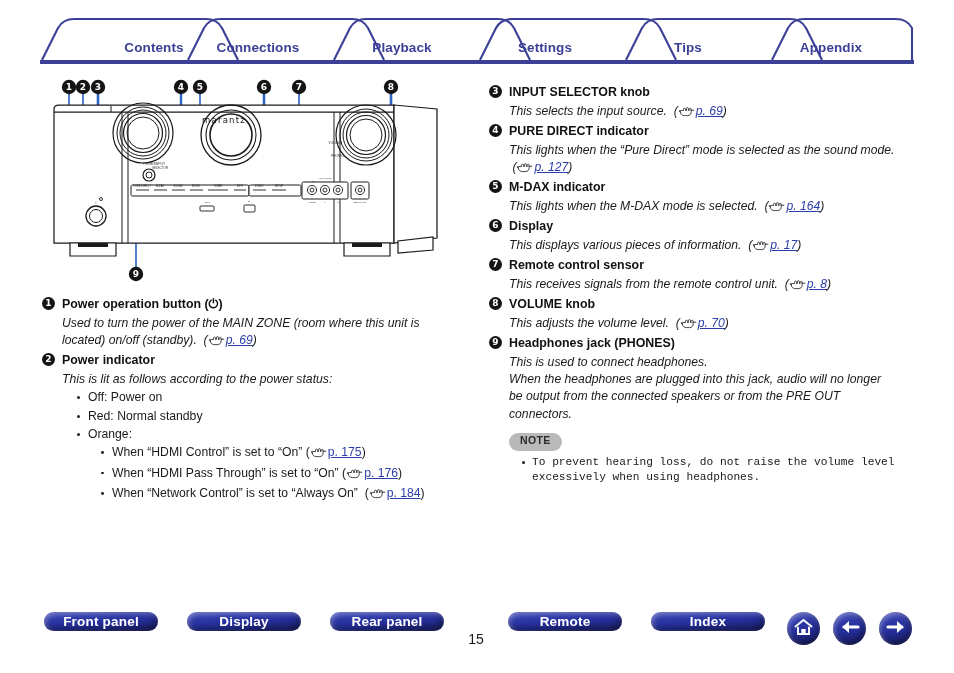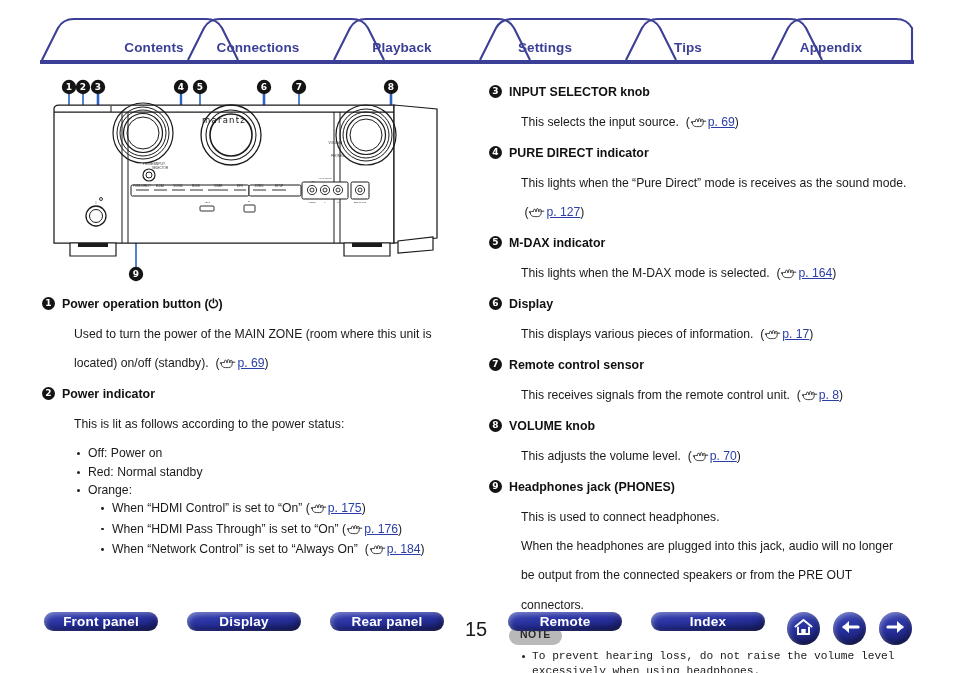--- a/index.html
+++ b/index.html
@@ -76,21 +76,21 @@
     font-size: 9px;
     font-weight: bold;
     line-height: 13px;
     text-align: center;
     font-family: "DejaVu Sans", sans-serif;
   }
   .entry-body {
     padding-left: 20px;
     color: #1a1a1a;
   }
-  .entry-body p { margin: 12px; }
+  .entry-body p { margin: 0; font-style: italic; }
 
   ul.dots {
     list-style: none;
     margin: 1px 0 0 0;
     padding-left: 14px;
   }
   ul.dots > li {
     position: relative;
     padding-left: 12px;
     margin-bottom: 1px;
@@ -184,24 +184,24 @@
     background: linear-gradient(175deg, #4d58bd 0%, #2f3aa8 28%, #262f9b 55%, #1b2170 88%, #141a55 100%);
     box-shadow: inset 2px 2px 5px rgba(255,255,255,.30),
                 inset -3px -3px 6px rgba(0,0,0,.34);
     display: flex;
     align-items: center;
     justify-content: center;
   }
   #pagenum {
     position: absolute;
     left: 461px;
-    top: 6px;
+    top: 19px;
     width: 30px;
     text-align: center;
-    font-size: 20px;
+    font-size: 14px;
     color: #1a1a1a;
   }
 </style>
 </head>
 <body>
 
 <div id="tabbar">
   <svg width="874" height="50" viewBox="0 0 874 50">
 
     <g fill="none" stroke="#3b3f96" stroke-width="2.1">
@@ -459,21 +459,21 @@
               </svg></span><span class="reflink">p. 69</span>)</span></p>
     </div>
   </div>
 
   <div class="entry">
     <div class="entry-head">
       <span class="num">4</span>
       <span>PURE DIRECT indicator</span>
     </div>
     <div class="entry-body">
-      <p>This lights when the “Pure Direct” mode is receives as the sound mode.</p>
+      <p>This lights when the “Pure Direct” mode is selected as the sound mode.</p>
       <p>&nbsp;<span class="ref">(<span class="hand"><svg width="17" height="10" viewBox="0 0 17 10">
                 <path d="M2.3 4.6c0-.6.5-1.1 1.1-1.1h2.1V2.2c0-.6.5-1 1-1s1 .4 1 1v1.3h.9V1.6c0-.6.4-1 1-1s1 .4 1 1v1.9h.8V2.3c0-.6.5-1 1-1s1 .4 1 1v2.4c0 2.2-1.4 3.9-3.6 3.9H6.4C4 8.6 2.3 7 2.3 4.9z" fill="none" stroke="#222" stroke-width=".85"></path>
                 <path d="M.6 4.1l1.9-1.3v2.6z" fill="#222"></path>
                 <path d="M12.6 3.2h3.6" stroke="#222" stroke-width=".9"></path>
               </svg></span><span class="reflink">p. 127</span>)</span></p>
     </div>
   </div>
 
   <div class="entry">
     <div class="entry-head">

